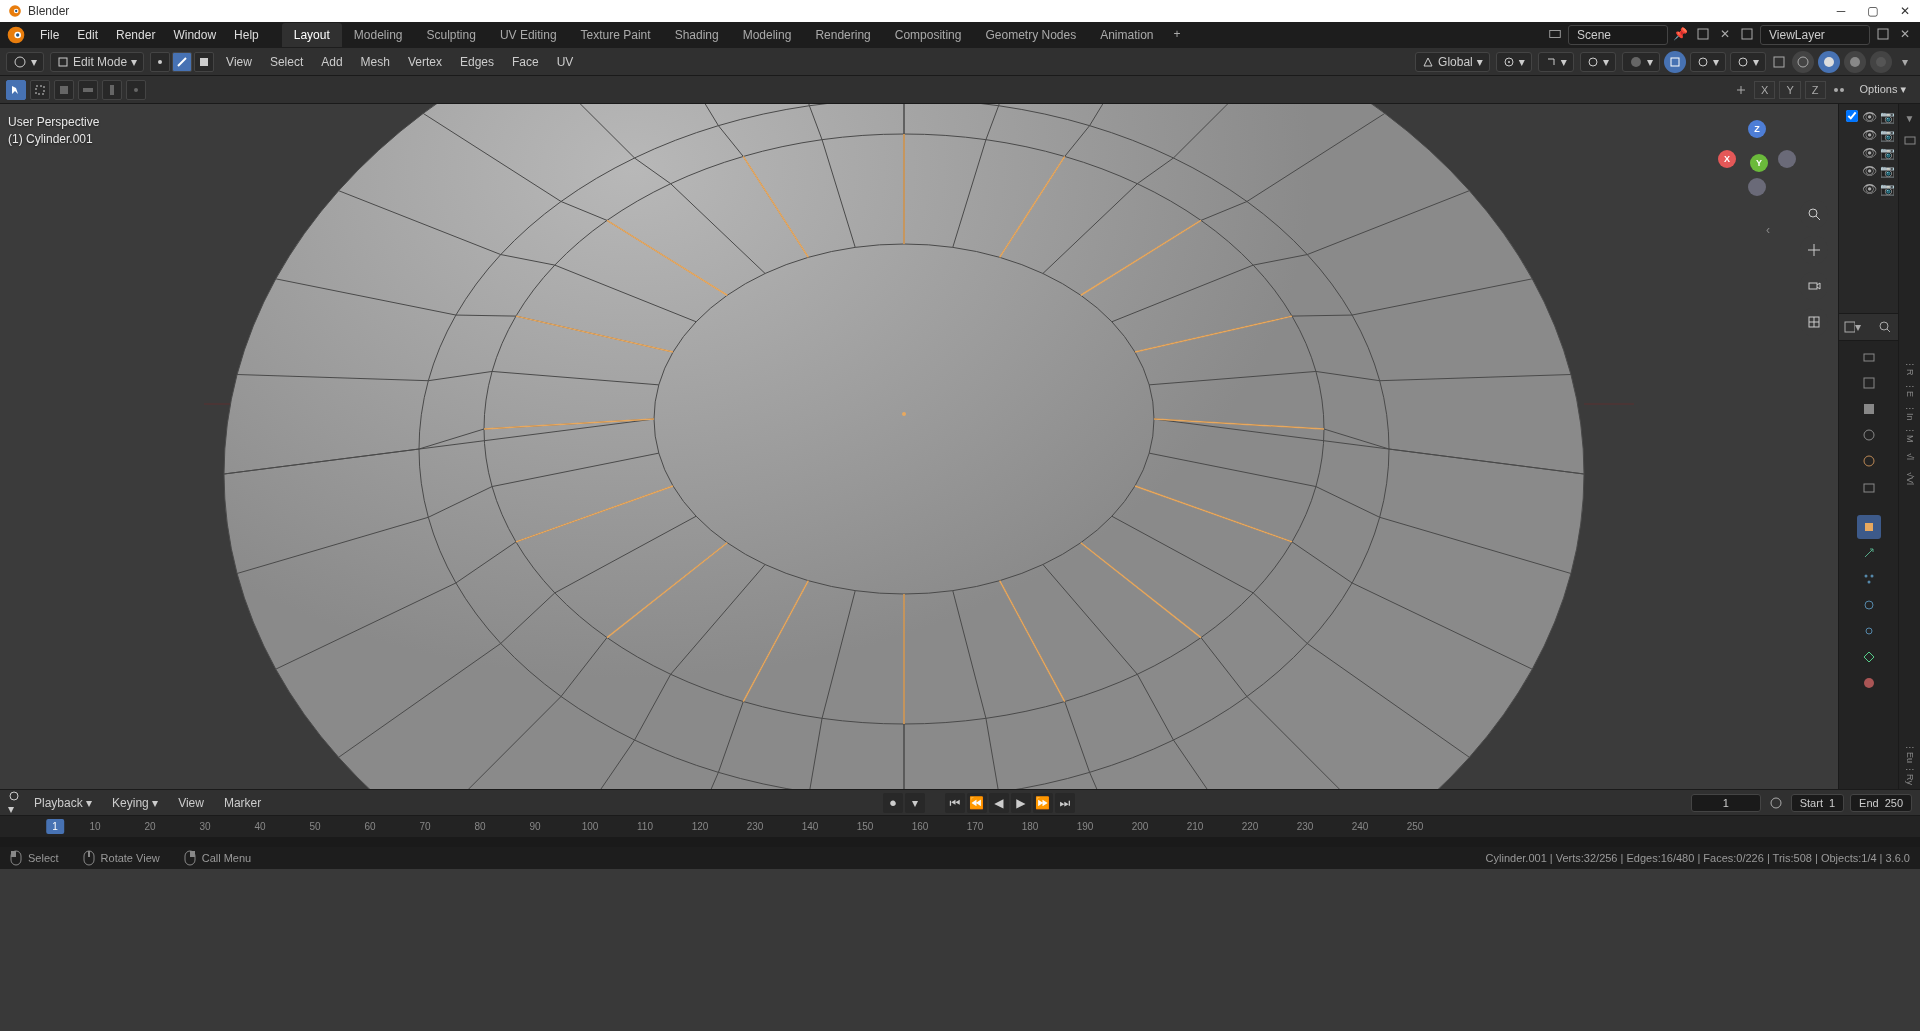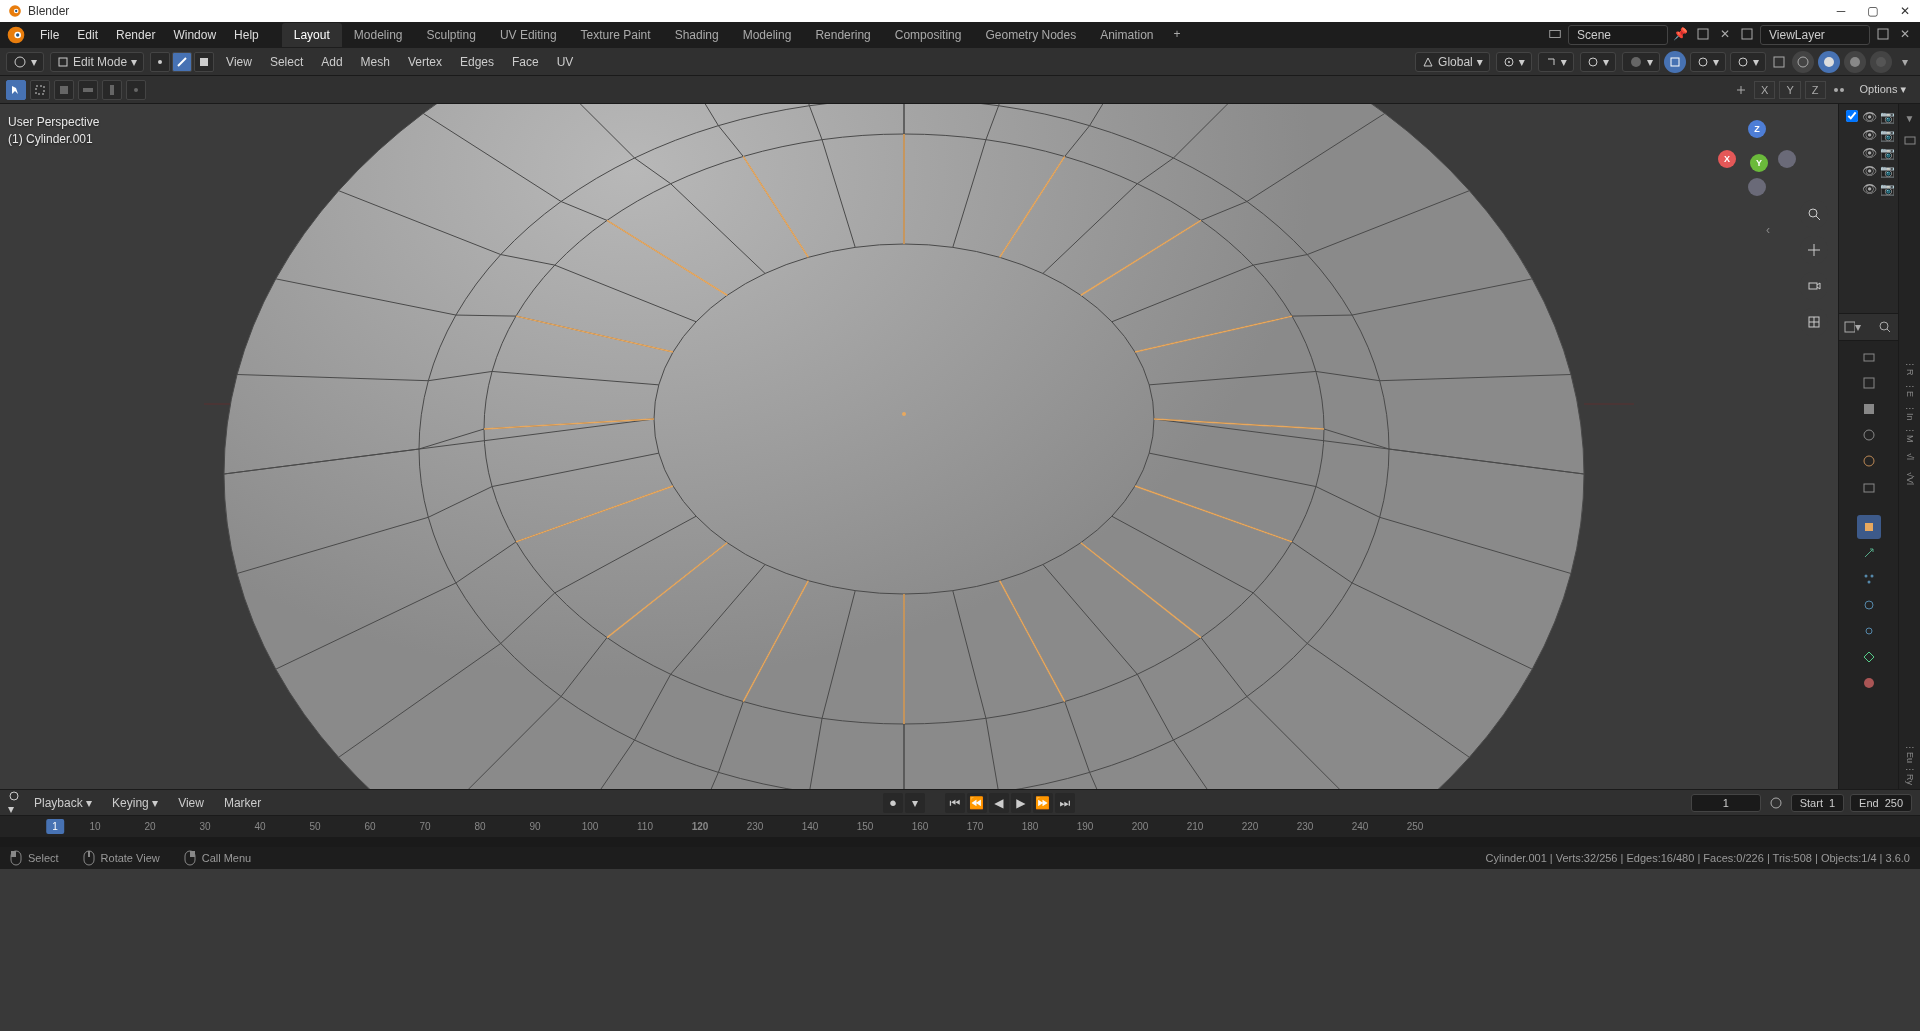--- a/index.html
+++ b/index.html
@@ -683,21 +683,21 @@
     <span class="tick" style="left: 150px;">20</span>
     <span class="tick" style="left: 205px;">30</span>
     <span class="tick" style="left: 260px;">40</span>
     <span class="tick" style="left: 315px;">50</span>
     <span class="tick" style="left: 370px;">60</span>
     <span class="tick" style="left: 425px;">70</span>
     <span class="tick" style="left: 480px;">80</span>
     <span class="tick" style="left: 535px;">90</span>
     <span class="tick" style="left: 590px;">100</span>
     <span class="tick" style="left: 645px;">110</span>
-    <span class="tick" style="left: 700px; font-weight: bold;">120</span>
+    <span class="tick" style="left: 700px;">120</span>
     <span class="tick" style="left: 755px;">230</span>
     <span class="tick" style="left: 810px;">140</span>
     <span class="tick" style="left: 865px;">150</span>
     <span class="tick" style="left: 920px;">160</span>
     <span class="tick" style="left: 975px;">170</span>
     <span class="tick" style="left: 1030px;">180</span>
     <span class="tick" style="left: 1085px;">190</span>
     <span class="tick" style="left: 1140px;">200</span>
     <span class="tick" style="left: 1195px;">210</span>
     <span class="tick" style="left: 1250px;">220</span>

